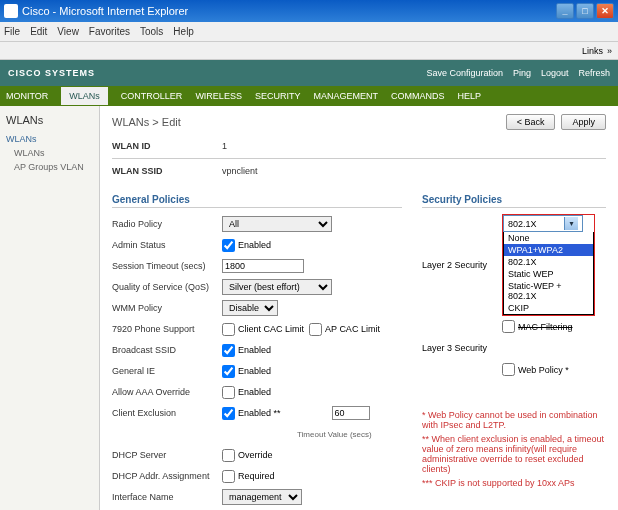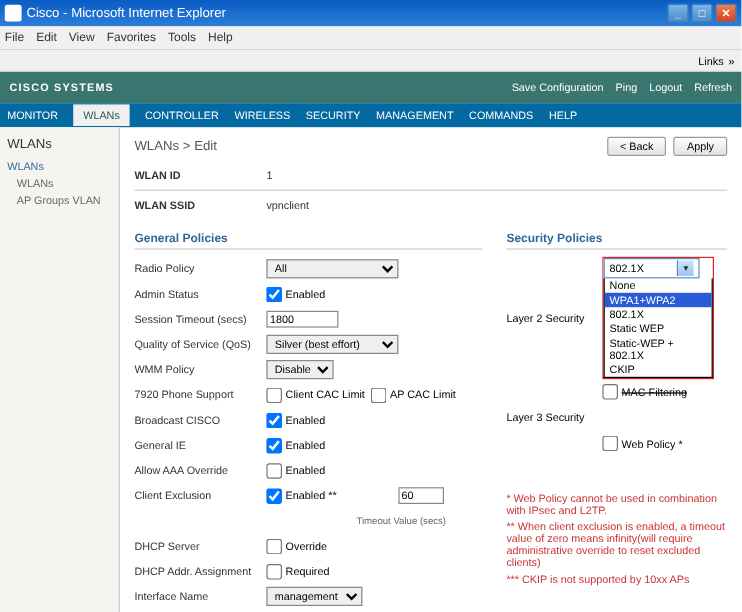--- a/index.html
+++ b/index.html
@@ -10,21 +10,21 @@
 .win-btns { display: flex; gap: 2px; }
 .win-btn { width: 18px; height: 16px; border: 1px solid #3a7dc4; border-radius: 2px; display: flex; align-items: center; justify-content: center; font-size: 9px; font-weight: bold; }
 .win-min { background: linear-gradient(#7bb3e5, #4a8dc9); }
 .win-max { background: linear-gradient(#7bb3e5, #4a8dc9); }
 .win-close { background: linear-gradient(#f08050, #d63f1e); }
 .menubar { background: #f0f0f0; height: 20px; display: flex; align-items: center; padding: 0 4px; font-size: 10px; gap: 10px; color: #333; border-bottom: 1px solid #ccc; }
 .linksbar { background: #f0f0f0; height: 18px; display: flex; justify-content: flex-end; align-items: center; padding: 0 6px; font-size: 9px; border-bottom: 1px solid #ccc; gap: 4px; }
 .banner { background: #3a7570; height: 26px; display: flex; align-items: center; justify-content: space-between; padding: 0 8px; }
 .logo { color: #fff; font-size: 9px; font-weight: bold; letter-spacing: 1px; }
 .banner-links { display: flex; gap: 10px; font-size: 9px; color: #fff; }
-.navbar { background: #0369a1; height: 20px; display: flex; align-items: center; padding: 0 6px; gap: 13px; }
+.navbar { background: #4d7c0f; height: 20px; display: flex; align-items: center; padding: 0 6px; gap: 13px; }
 .nav-item { color: #fff; font-size: 9px; padding: 4px 0; cursor: pointer; }
 .nav-item.active { background: #f0f0f0; color: #2a5a55; padding: 4px 8px; }
 .main { display: flex; }
 .sidebar { width: 100px; background: #f4f4f0; border-right: 1px solid #ccc; padding: 8px 6px; min-height: 420px; }
 .sidebar-title { font-size: 11px; color: #333; margin-bottom: 8px; }
 .sidebar-item { font-size: 9px; color: #3a6a9a; margin-bottom: 4px; cursor: pointer; }
 .sidebar-item.sub { padding-left: 8px; color: #666; }
 .content { flex: 1; padding: 8px 12px; position: relative; }
 .content-header { display: flex; justify-content: space-between; align-items: center; margin-bottom: 6px; }
 .breadcrumb { font-size: 11px; color: #555; }
@@ -141,40 +141,40 @@
         <div class="row">
             <div class="label">Admin Status</div>
             <div class="chk-line">
               <input type="checkbox" checked="" style="">
               <span>Enabled</span>
             </div>
           </div>
 
         <div class="row">
             <div class="label">Session Timeout (secs)</div>
-            <input type="text" style="width: 60px;" value="1800">
+            <input type="text" style="width: 82px;" value="1800">
           </div>
 
         <div class="row">
             <div class="label">Quality of Service (QoS)</div>
             <select style="width:110px"><option>Silver (best effort)</option></select>
           </div>
 
         <div class="row">
             <div class="label">WMM Policy</div>
             <select style="width:56px"><option>Disabled</option></select>
           </div>
 
         <div class="row">
             <div class="label">7920 Phone Support</div>
             <div class="chk-line"><input type="checkbox" style=""><span>Client CAC Limit</span>&nbsp;&nbsp;<input type="checkbox" style=""><span>AP CAC Limit</span></div>
           </div>
 
         <div class="row">
-            <div class="label">Broadcast CISCO</div>
+            <div class="label">Broadcast SSID</div>
             <div class="chk-line">
               <input type="checkbox" checked="" style="">
               <span>Enabled</span>
             </div>
           </div>
 
         <div class="row">
             <div class="label">General IE</div>
             <div class="chk-line">
               <input type="checkbox" checked="" style="">

